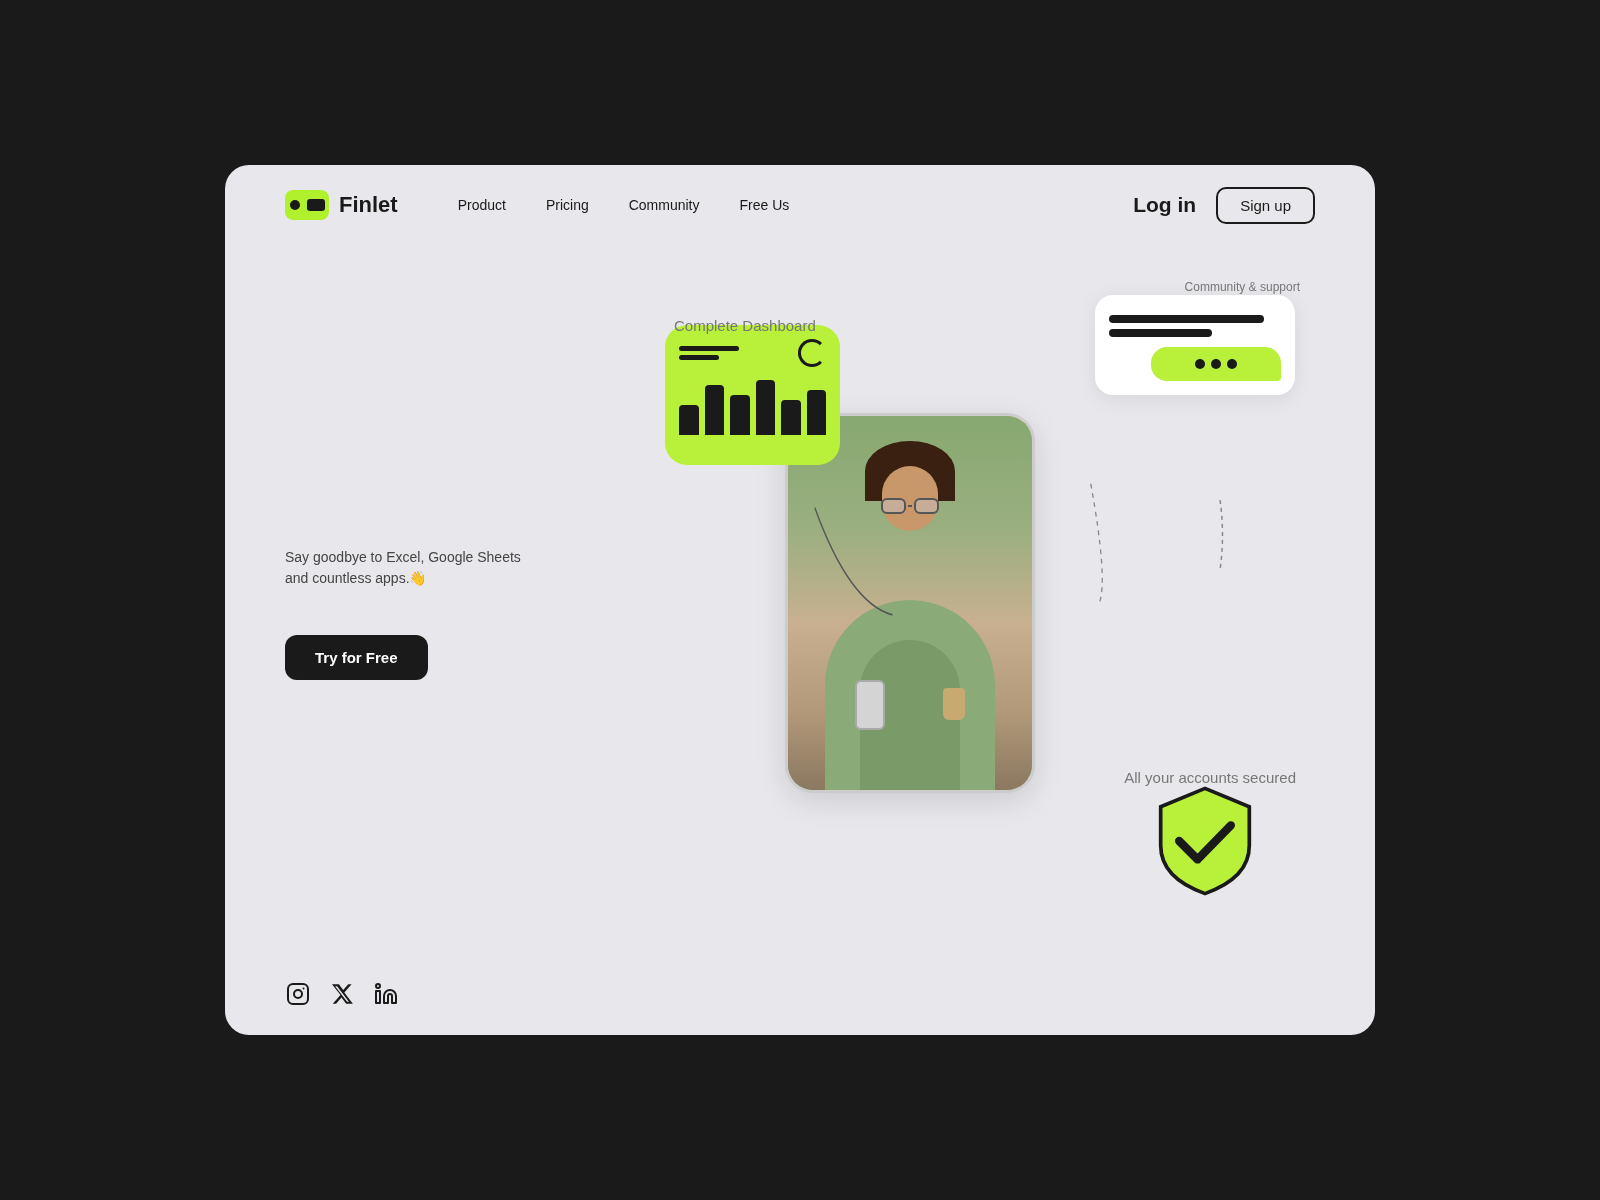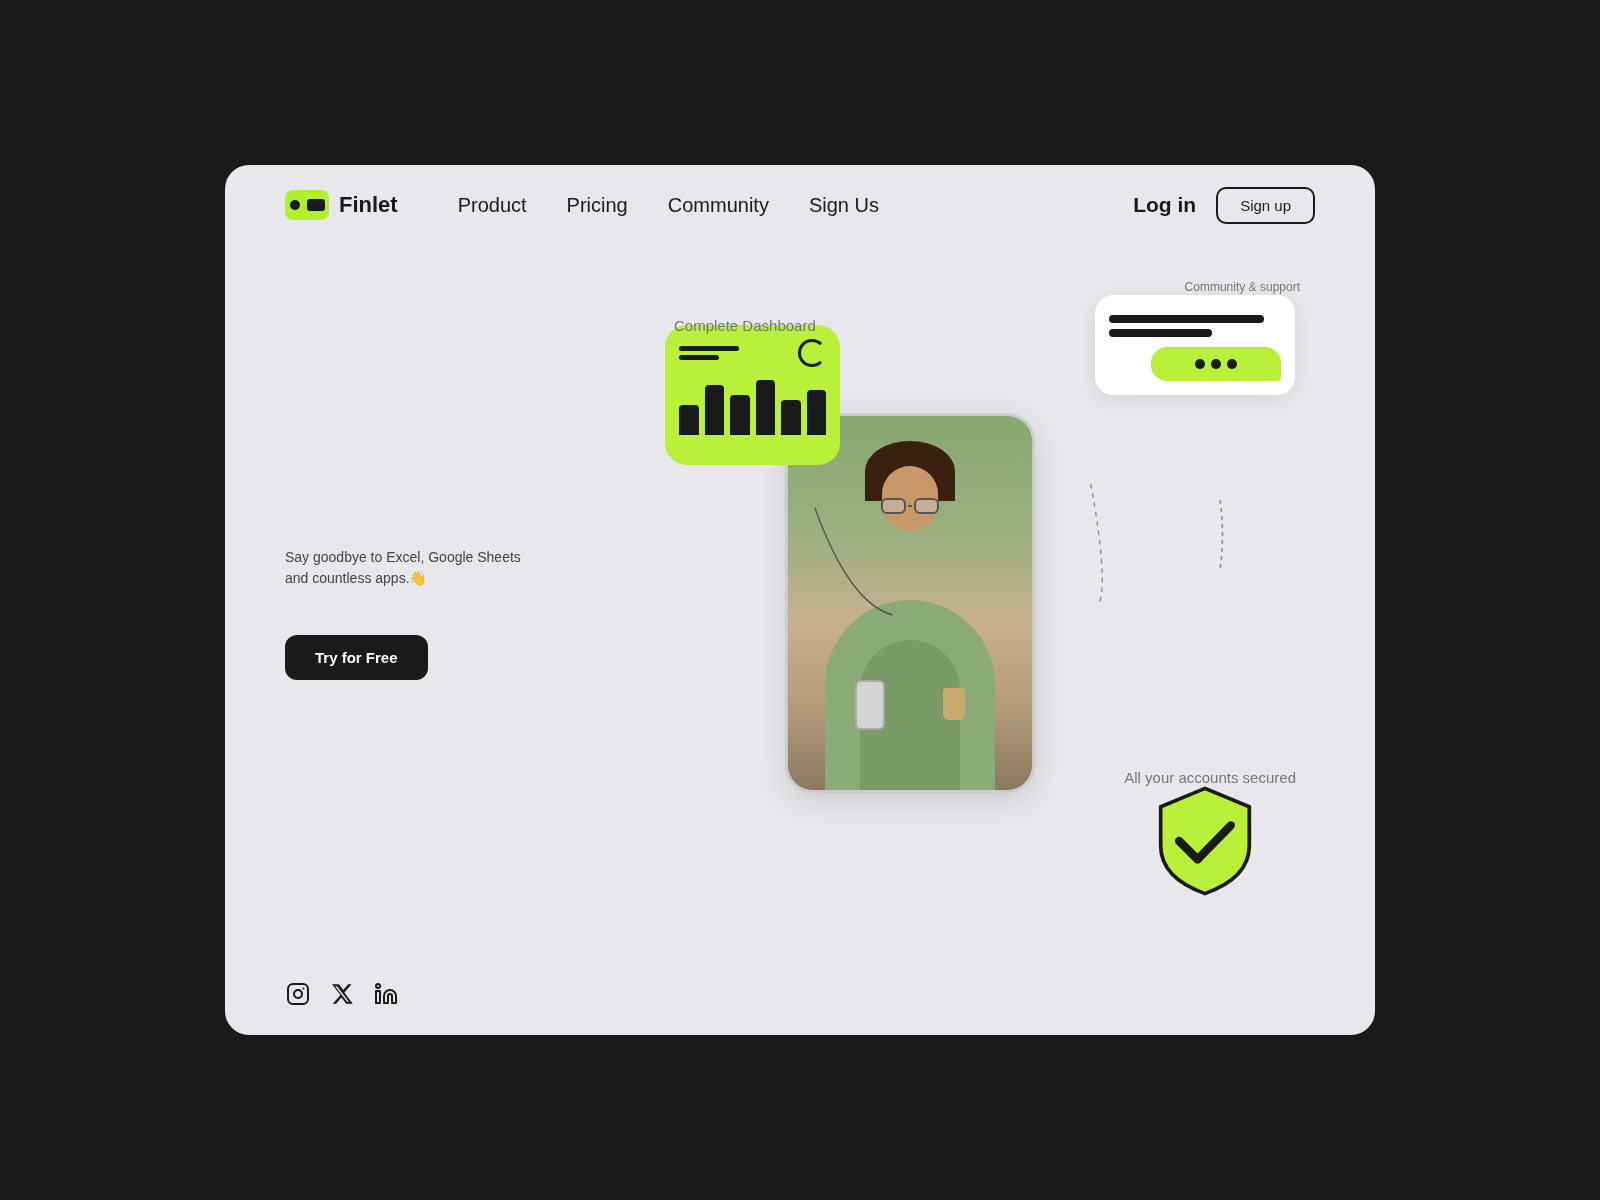--- a/index.html
+++ b/index.html
@@ -72,21 +72,21 @@
       font-size: 22px;
       font-weight: 700;
       color: #1a1a1a;
     }
     .nav {
       display: flex;
       gap: 40px;
       flex: 1;
     }
     .nav-item {
-      font-size: 20px;
+      font-size: 14px;
       color: #1a1a1a;
       text-decoration: none;
       font-weight: 500;
       cursor: pointer;
     }
     .header-actions {
       display: flex;
       align-items: center;
       gap: 20px;
     }
@@ -331,21 +331,21 @@
 
     <a class="logo-area" href="#">
       <div class="logo-icon"></div>
       <span class="logo-text">Finlet</span>
     </a>
 
     <nav class="nav">
       <a class="nav-item" href="#">Product</a>
       <a class="nav-item" href="#">Pricing</a>
       <a class="nav-item" href="#">Community</a>
-      <a class="nav-item" href="#">Sign Us</a>
+      <a class="nav-item" href="#">Free Us</a>
     </nav>
 
     <div class="header-actions">
       <button class="btn-login">Log in</button>
       <button class="btn-signup">Sign up</button>
     </div>
   </header>
 
   <main class="main-content">
 

